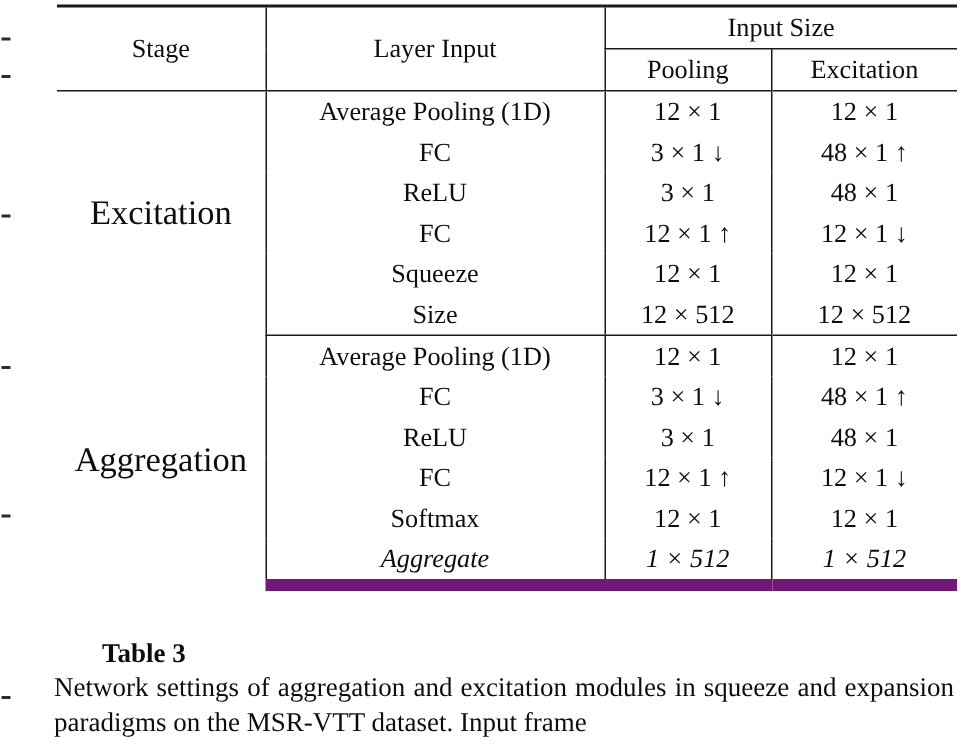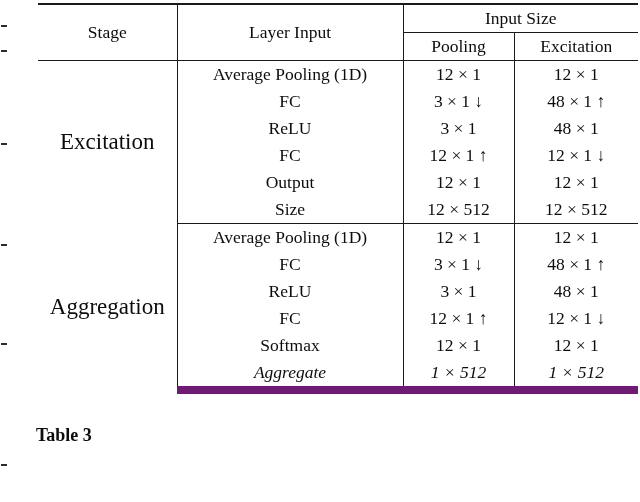--- a/index.html
+++ b/index.html
@@ -78,20 +78,21 @@
     position: absolute;
     left: 36px;
     top: 424px;
     width: 600px;
     font-size: 18px;
     line-height: 1.28;
   }
   #caption .cap-title {
     font-weight: bold;
     display: block;
+    margin-left: 32px;
   }
   #caption .cap-body {
     display: block;
     text-align: justify;
   }
 </style>
 </head>
 <body>
 
 <div class="margin-tick" style="top:25px;"></div>
@@ -137,21 +138,21 @@
         <td class="layer-cell vline-l">ReLU</td>
         <td class="val-cell vline-l">3 × 1</td>
         <td class="val-cell vline-l">48 × 1</td>
       </tr>
       <tr>
         <td class="layer-cell vline-l">FC</td>
         <td class="val-cell vline-l">12 × 1 ↑</td>
         <td class="val-cell vline-l">12 × 1 ↓</td>
       </tr>
       <tr>
-        <td class="layer-cell vline-l">Output</td>
+        <td class="layer-cell vline-l">Squeeze</td>
         <td class="val-cell vline-l">12 × 1</td>
         <td class="val-cell vline-l">12 × 1</td>
       </tr>
       <tr>
         <td class="layer-cell vline-l rule-thin">Size</td>
         <td class="val-cell vline-l rule-thin">12 × 512</td>
         <td class="val-cell vline-l rule-thin">12 × 512</td>
       </tr>
     </tbody>
 
@@ -186,13 +187,14 @@
         <td class="layer-cell vline-l rule-bottom">Aggregate</td>
         <td class="val-cell vline-l rule-bottom">1 × 512</td>
         <td class="val-cell vline-l rule-bottom">1 × 512</td>
       </tr>
     </tbody>
   </table>
 </div>
 
 <div id="caption">
   <span class="cap-title">Table 3</span>
+  <span class="cap-body">Network settings of aggregation and excitation modules in squeeze and expansion paradigms on the MSR-VTT dataset. Input frame</span>
 </div>
 
 </body></html>

